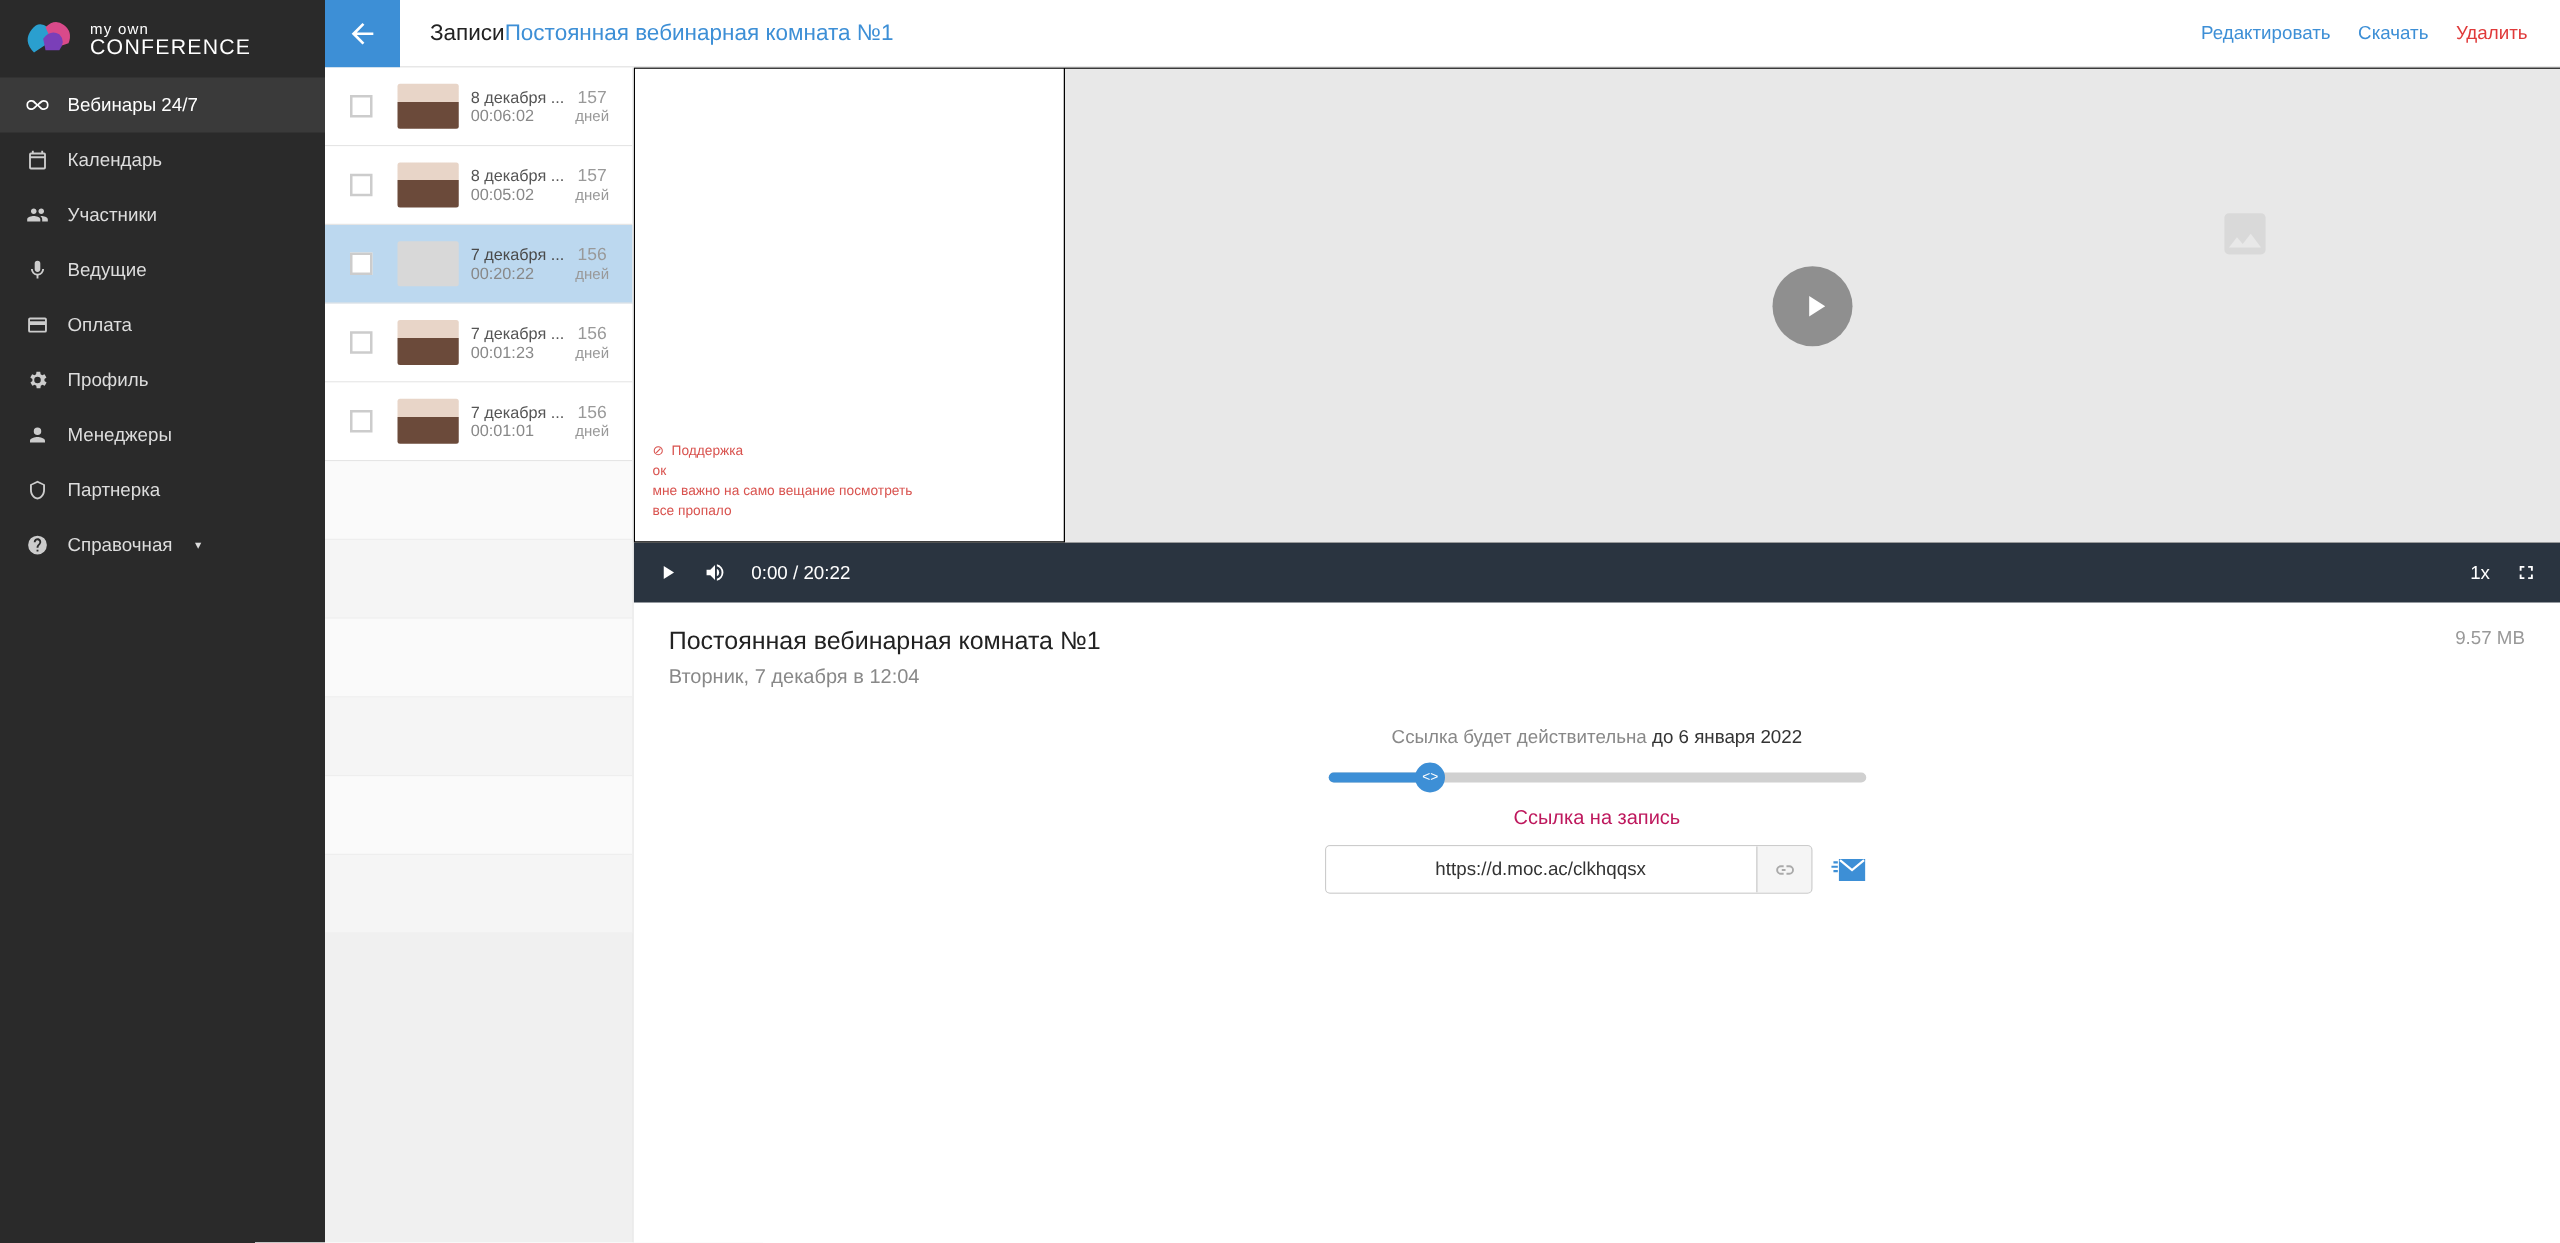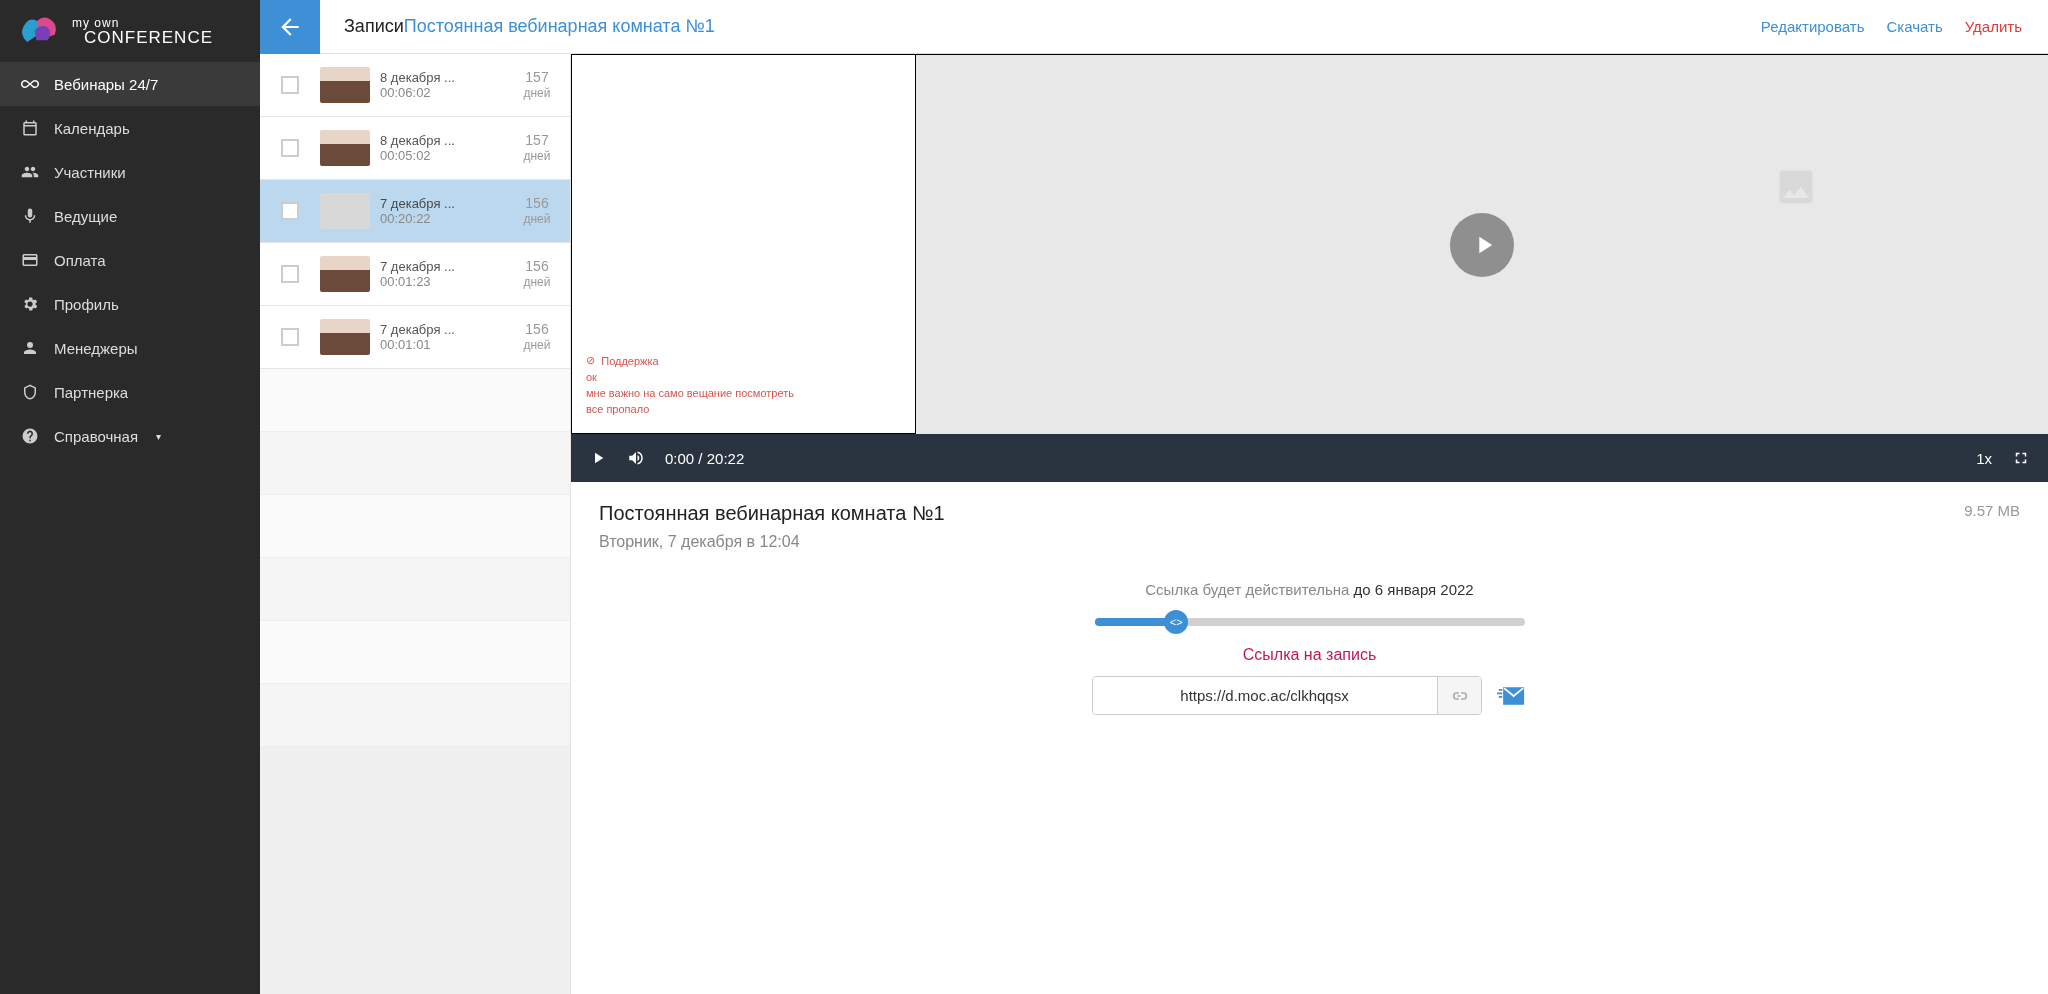--- a/index.html
+++ b/index.html
@@ -6,21 +6,21 @@
 body { font-family: -apple-system, BlinkMacSystemFont, "Segoe UI", Arial, sans-serif; font-size: 15px; color: #333; background: #f5f5f5; overflow: hidden; }
 .app { display: flex; height: 100vh; width: 100vw; }
 
 
 .sidebar { width: 260px; background: #2a2a2a; color: #ccc; display: flex; flex-direction: column; flex-shrink: 0; }
 .logo { padding: 14px 18px; display: flex; align-items: center; gap: 8px; }
 .logo-mark { width: 46px; height: 34px; position: relative; }
 .logo-mark svg { width: 100%; height: 100%; }
 .logo-text { display: flex; flex-direction: column; line-height: 1; color: #fff; }
 .logo-text .t1 { font-size: 12px; letter-spacing: 1px; text-transform: lowercase; }
-.logo-text .t2 { font-size: 17px; letter-spacing: 1px; font-weight: 300; margin-left: 12px; }
+.logo-text .t2 { font-size: 17px; letter-spacing: 1px; font-weight: 300; }
 .nav { list-style: none; }
 .nav-item { display: flex; align-items: center; gap: 14px; padding: 12px 20px; cursor: pointer; color: #ddd; }
 .nav-item.active { background: #3a3a3a; color: #fff; }
 .nav-icon { width: 20px; height: 20px; display: flex; align-items: center; justify-content: center; flex-shrink: 0; }
 .nav-icon svg { width: 18px; height: 18px; fill: #ccc; }
 .nav-item.active .nav-icon svg { fill: #fff; }
 .nav-label { font-size: 15px; }
 .nav-caret { margin-left: 4px; font-size: 10px; }
 
 
@@ -33,21 +33,21 @@
 .crumbs { flex: 1; padding: 0 24px; font-size: 18px; color: #222; display: flex; align-items: center; gap: 0; }
 .crumbs .link { color: #3d8fd6; }
 .topbar-actions { display: flex; gap: 22px; padding-right: 26px; }
 .topbar-link { color: #3d8fd6; font-size: 15px; cursor: pointer; }
 .topbar-link.danger { color: #e03a3a; }
 
 
 .content { flex: 1; display: flex; min-height: 0; }
 
 
-.rec-list { width: 311px; background: #f0f0f0; overflow-y: auto; flex-shrink: 0; border-right: 1px solid #e5e5e5; }
+.rec-list { width: 247px; background: #f0f0f0; overflow-y: auto; flex-shrink: 0; border-right: 1px solid #e5e5e5; }
 .rec-row { display: flex; align-items: center; height: 63px; border-bottom: 1px solid #e5e5e5; background: #fff; cursor: pointer; }
 .rec-row.selected { background: #bcd8ef; }
 .rec-row .chk { width: 60px; display: flex; align-items: center; justify-content: center; }
 .rec-row .chk-box { width: 18px; height: 18px; border: 2px solid #ccc; background: #fff; }
 .rec-row .thumb { width: 50px; height: 36px; background: #d8d8d8; margin-right: 10px; border-radius: 2px; display:flex; align-items:flex-start; justify-content:flex-start; overflow:hidden;}
 .rec-row .thumb.person { background: linear-gradient(#e8d5c8 40%, #6b4a3a 40%); }
 .rec-row .info { flex: 1; display: flex; flex-direction: column; font-size: 13px; color: #555; }
 .rec-row.selected .info { color: #4a4a4a; }
 .rec-row .date { white-space: nowrap; overflow: hidden; text-overflow: ellipsis; max-width: 90px;}
 .rec-row .dur { color: #888; }

